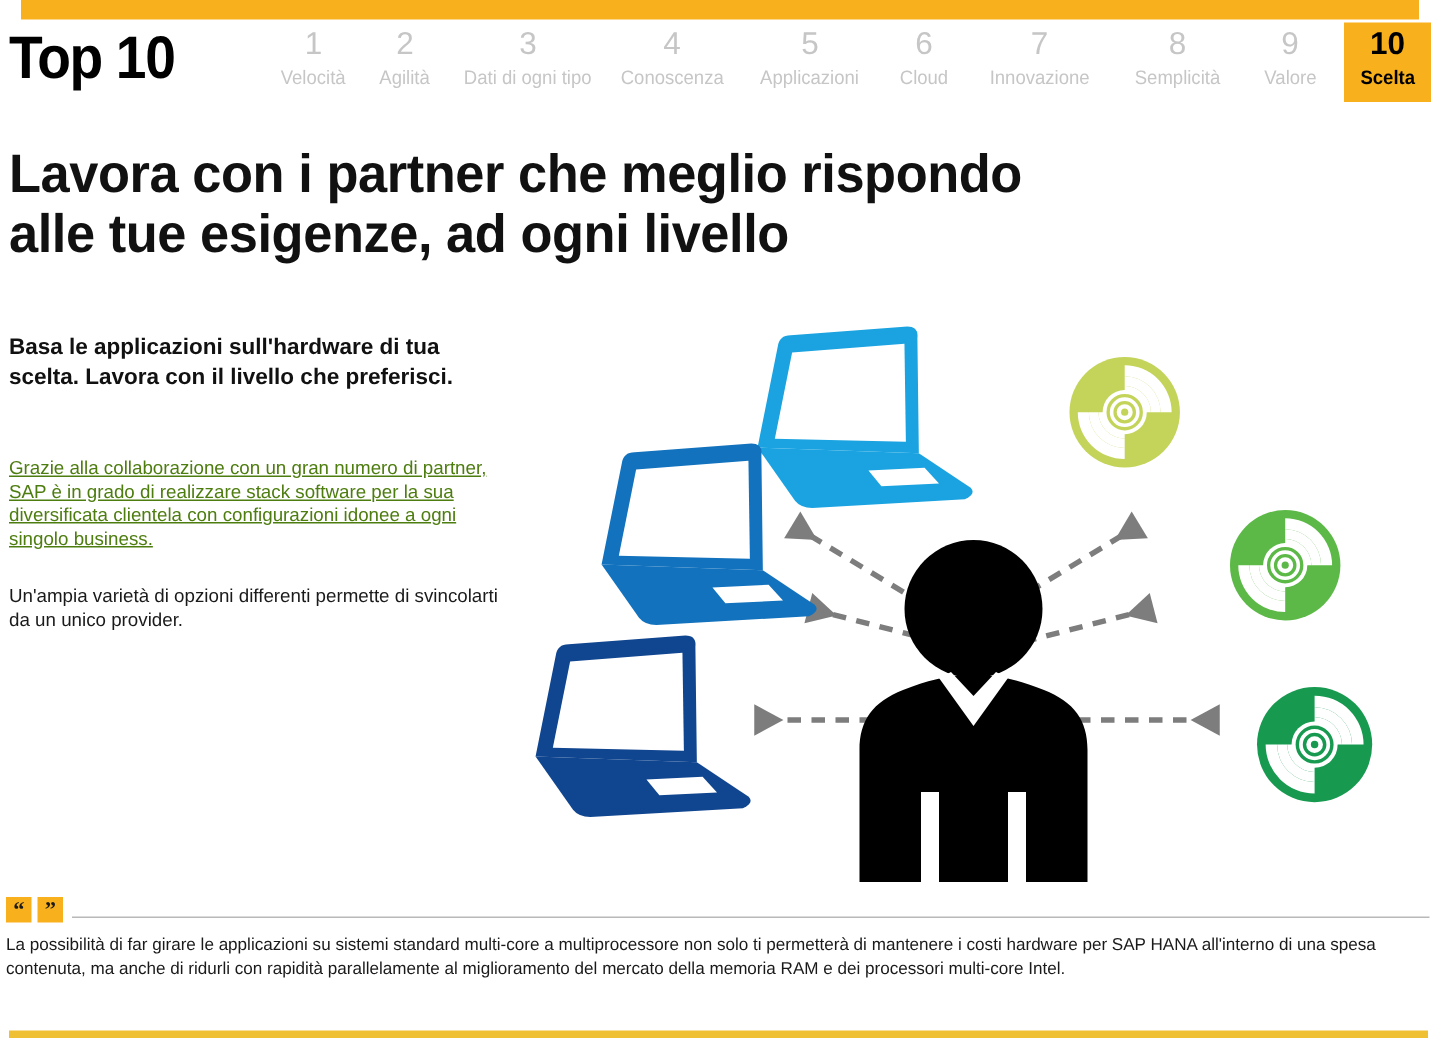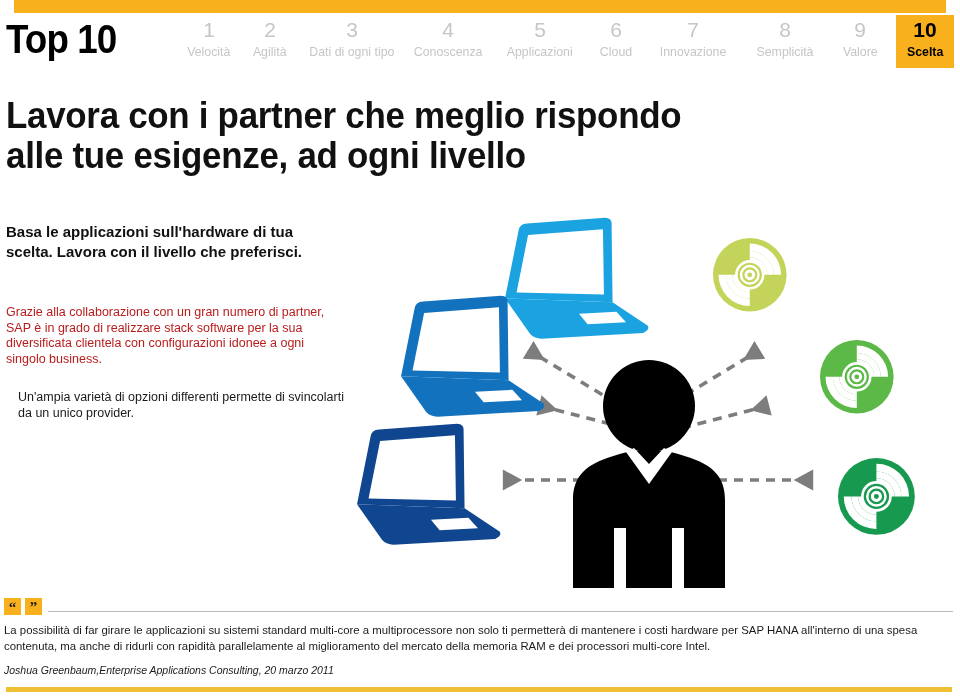--- a/index.html
+++ b/index.html
@@ -58,25 +58,25 @@
     transform: scaleX(0.97); transform-origin: left top;
   }
 
   
   .lead {
     position: absolute; left: 6px; top: 222px; width: 330px;
     font-size: 15px; line-height: 20px; font-weight: bold; color: #111;
   }
   .body-1 {
     position: absolute; left: 6px; top: 305px; width: 340px;
-    font-size: 12.5px; line-height: 15.5px; color: #b91c1c;
+    font-size: 12.5px; line-height: 15.5px; color: #4d7c0f; text-decoration: underline;
   }
   .body-2 {
     position: absolute; left: 6px; top: 390px; width: 330px;
-    font-size: 12.5px; line-height: 15.5px; color: #1a1a1a; margin-left: 12px;
+    font-size: 12.5px; line-height: 15.5px; color: #1a1a1a;
   }
 
   
   .figure { position: absolute; left: 330px; top: 188px; width: 630px; height: 400px; }
   .figure svg { display: block; width: 630px; height: 400px; }
 
   
   .quote-marks { position: absolute; left: 4px; top: 598px; }
   .qm {
     display: inline-block; width: 17px; height: 17px;
@@ -234,16 +234,15 @@
         <path d="M296,264 L319,296 L342,264 L334,260 L319,276 L304,260 Z" fill="#ffffff"></path>
       </g>
     </svg>
   </div>
 
   <div class="quote-marks">
     <span class="qm">“</span><span class="qm">”</span>
   </div>
   <div class="quote-rule"></div>
   <div class="quote-text">La possibilità di far girare le applicazioni su sistemi standard multi-core a multiprocessore non solo ti permetterà di mantenere i costi hardware per SAP HANA all'interno di una spesa contenuta, ma anche di ridurli con rapidità parallelamente al miglioramento del mercato della memoria RAM e dei processori multi-core Intel.</div>
-  <div class="quote-attrib">Joshua Greenbaum,Enterprise Applications Consulting, 20 marzo 2011</div>
 
   <div class="bottom-bar"></div>
 </div>
 
 </body></html>

